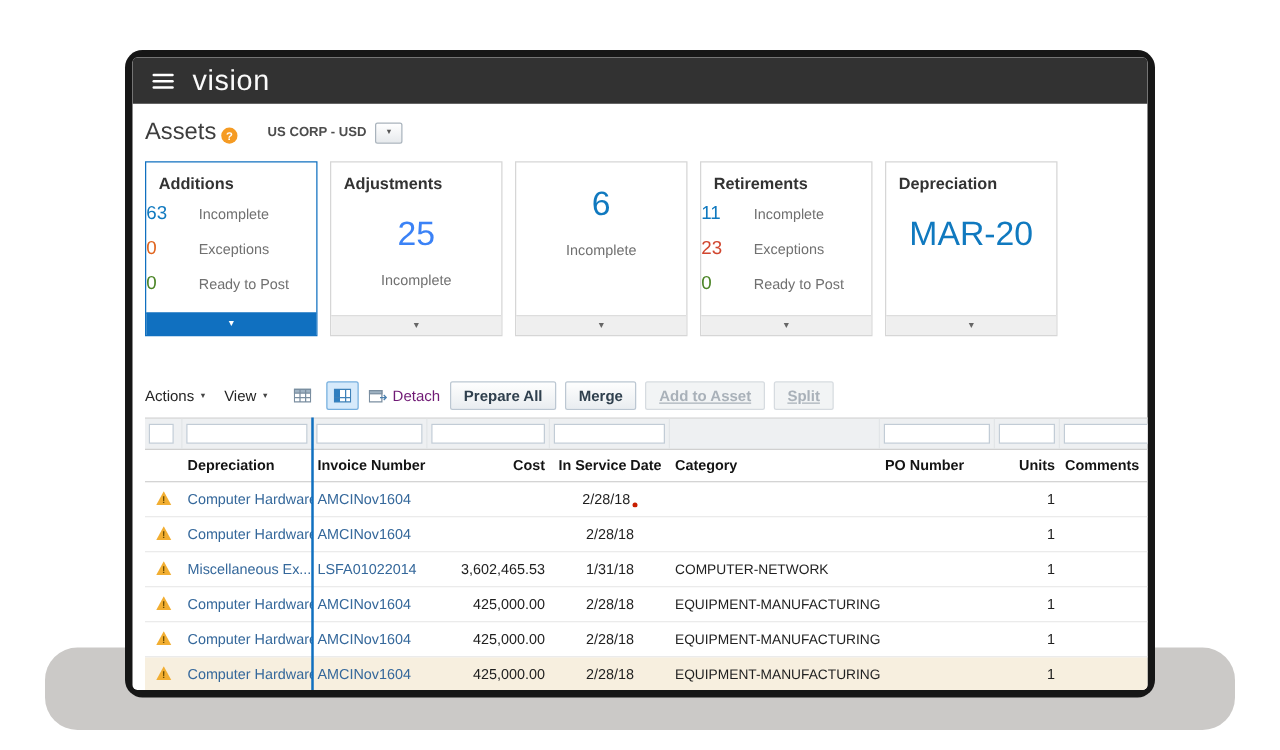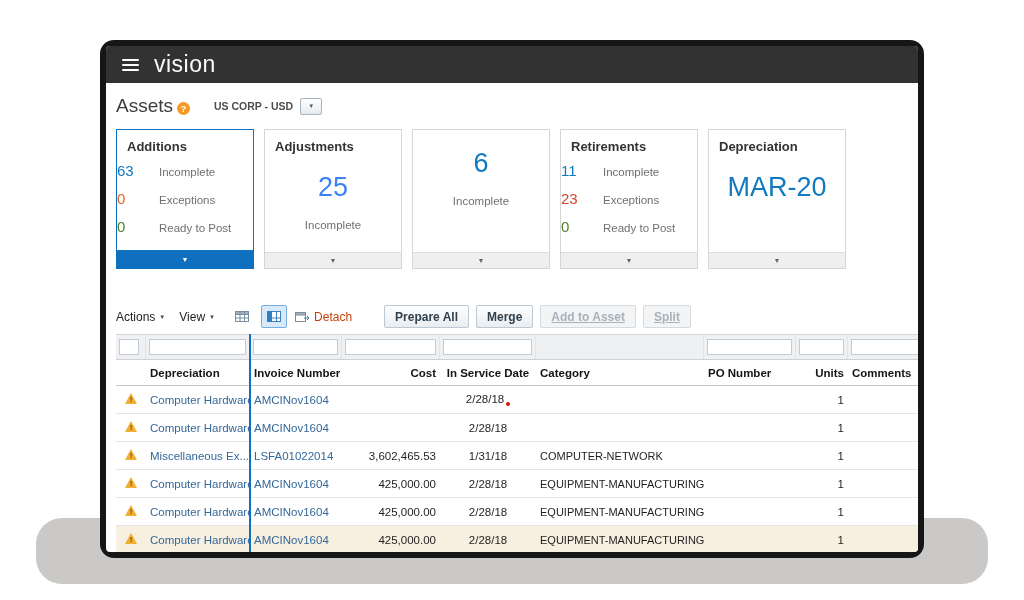--- a/index.html
+++ b/index.html
@@ -42,22 +42,22 @@
   .card.selected .card-footer{background:#1070c0;border-top-color:#1070c0;height:17px;}
   .card.selected .footer-caret{color:#fff;}
 
   .toolbar{display:flex;margin:36px 0 0 4px;}
   .menu{display:flex;align-items:center;font-size:12px;color:#242424;cursor:pointer;margin-right:14px;}
   .menu .caret{font-size:6px;color:#454545;margin-left:4px;}
   .icon-btn{width:24px;height:21px;display:flex;align-items:center;justify-content:center;
     margin-right:6px;border:1px solid transparent;border-radius:2px;cursor:pointer;}
   .icon-btn.active{background:#d6eafb;border-color:#74aede;}
   .detach-group{display:flex;align-items:center;margin-left:2px;cursor:pointer;}
-  .detach-label{font-size:12px;color:#c2410c;margin-left:4px;}
-  .btn-group{margin-left:32px;display:flex;gap:7px;}
+  .detach-label{font-size:12px;color:#701a75;margin-left:4px;}
+  .btn-group{margin-left:8px;display:flex;gap:7px;}
   .btn{font-size:12px;font-weight:bold;color:#30404e;background:linear-gradient(#fefefe,#e9edf0);
     border:1px solid #bcc7d2;border-radius:2px;padding:3px 10px;cursor:pointer;font-family:"Liberation Sans",sans-serif;}
   .btn.disabled{color:#a9b1b9;background:#f2f4f5;border-color:#d6dbe0;cursor:default;text-decoration:underline;}
 
   .table-wrap{position:relative;margin:6px 0 0 4px;width:808px;}
   .filter-row{display:flex;height:26px;background:#eef0f2;border-top:1px solid #d8d8d8;
     border-bottom:1px solid #d0d0d0;align-items:center;box-sizing:border-box;}
   .filter-cell{box-sizing:border-box;height:100%;display:flex;align-items:center;
     padding:0 3px;border-right:1px solid #e2e5e8;}
   .filter-input{height:16px;width:100%;border:1px solid #c2ccd6;background:#fff;

